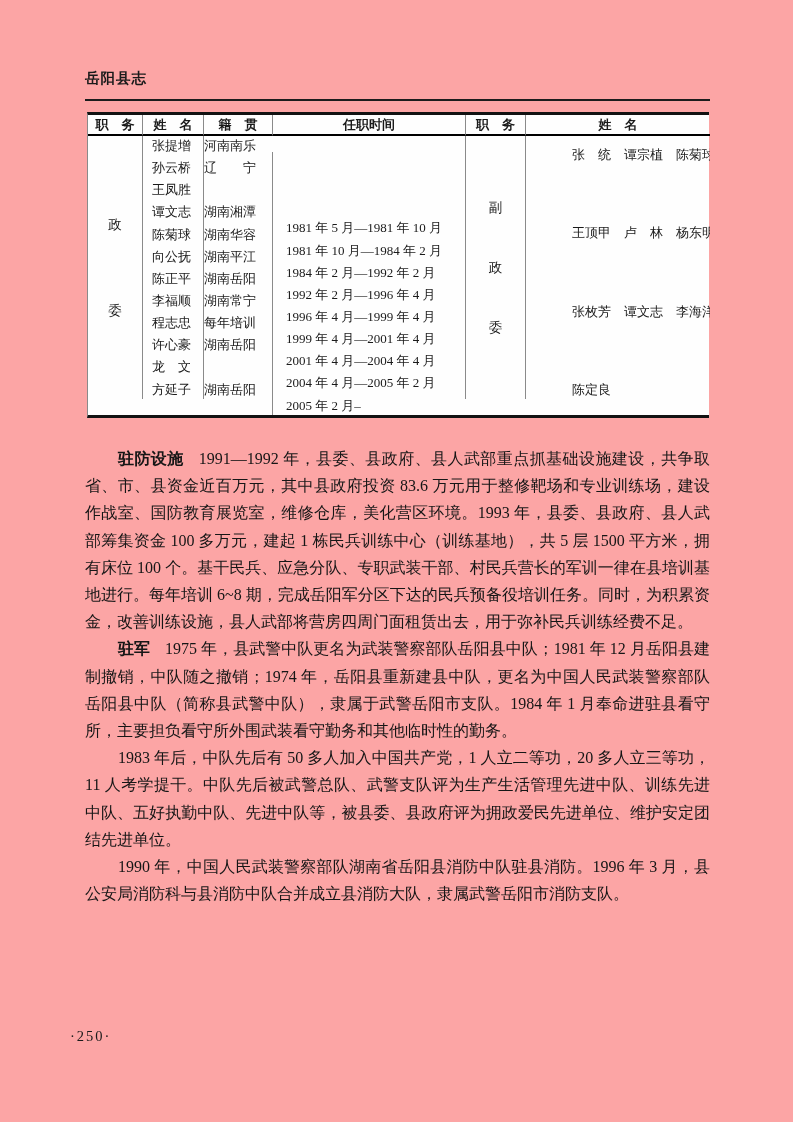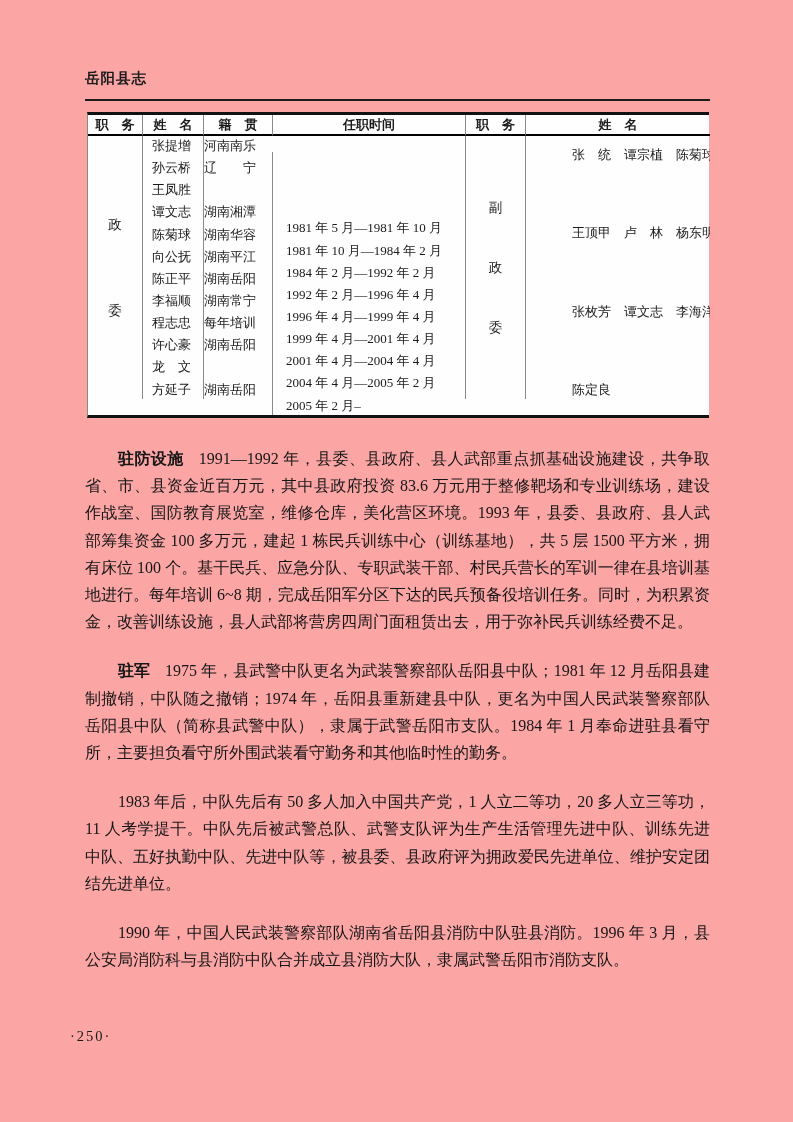--- a/index.html
+++ b/index.html
@@ -91,21 +91,21 @@
 
   
   .article {
     margin-top: 27px;
     width: 625px;
     font-size: 16px;
     line-height: 27.2px;
     text-align: justify;
     color: #161616;
   }
-  .article p { text-indent: 33px; margin-top: 22px; }
+  .article p { text-indent: 33px; }
   .para-lead {
     font-family: "Liberation Sans", "DejaVu Sans", sans-serif;
     font-weight: bold;
     margin-right: 15px;
   }
 
   .page-number {
     position: absolute;
     left: 70px; top: 1028px;
     font-size: 14.5px;

